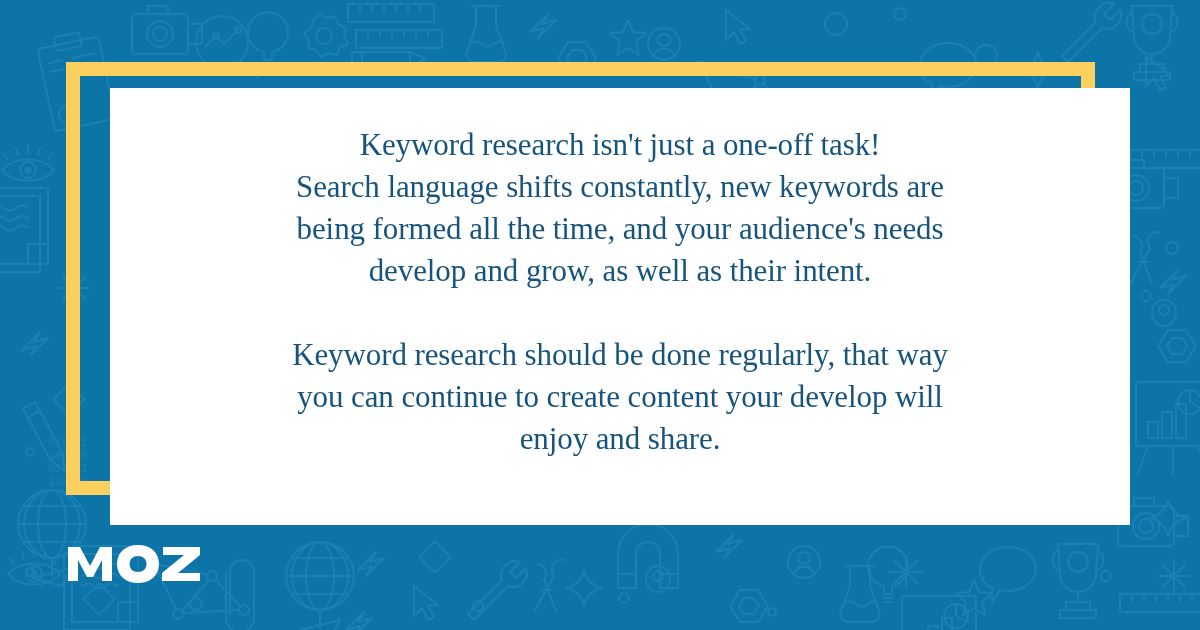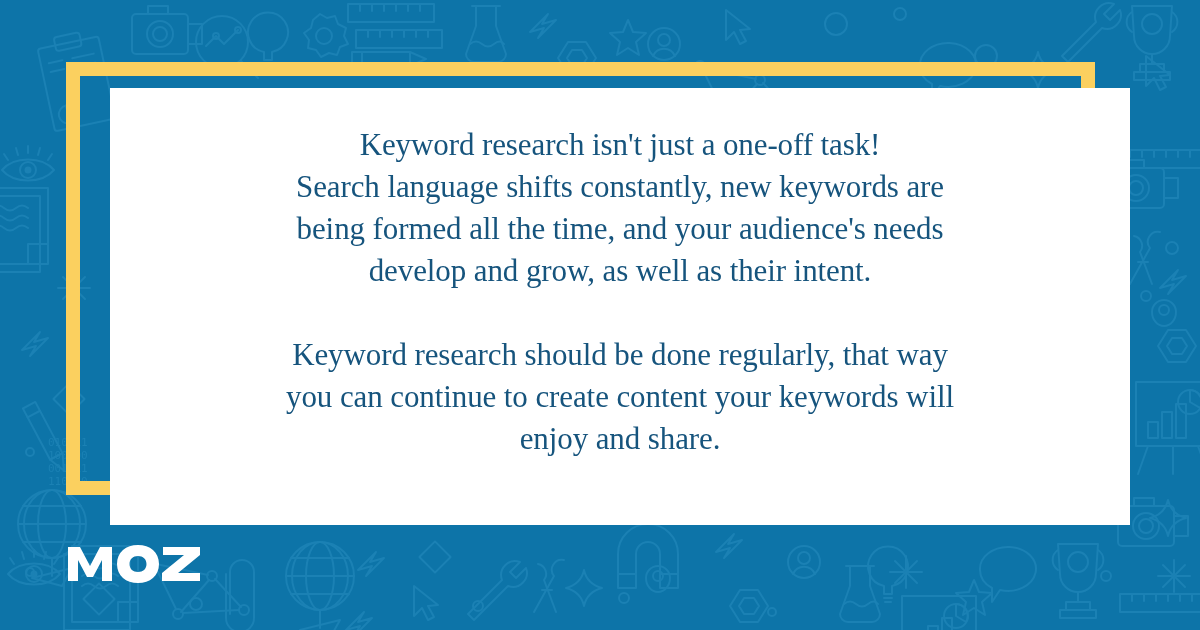--- a/index.html
+++ b/index.html
@@ -373,21 +373,21 @@
 
   <div id="white-card"></div>
 
   <div id="quote-block">
     <p class="quote-para">Keyword research isn't just a one-off task!
 Search language shifts constantly, new keywords are
 being formed all the time, and your audience's needs
 develop and grow, as well as their intent.</p>
     <div class="quote-gap"></div>
     <p class="quote-para">Keyword research should be done regularly, that way
-you can continue to create content your keywords will
+you can continue to create content your develop will
 enjoy and share.</p>
   </div>
 
   <div id="moz-logo">
     <svg viewBox="0 0 132 42" xmlns="http://www.w3.org/2000/svg" aria-label="MOZ">
       <g fill="#ffffff">
 
         <path d="M0 4 L12 4 L22 23 L32 4 L44 4 L44 38 L34 38 L34 17 L25 34 L19 34 L10 17 L10 38 L0 38 Z"></path>
 
         <path d="M70 2 C82 2 91 9 91 21 C91 33 82 40 70 40 C58 40 49 33 49 21 C49 9 58 2 70 2 Z

